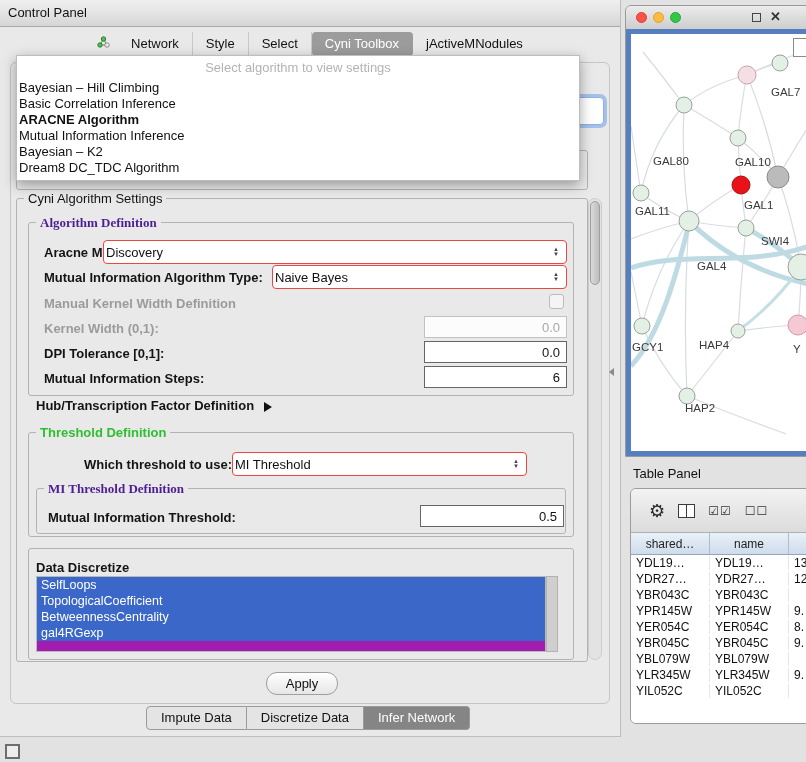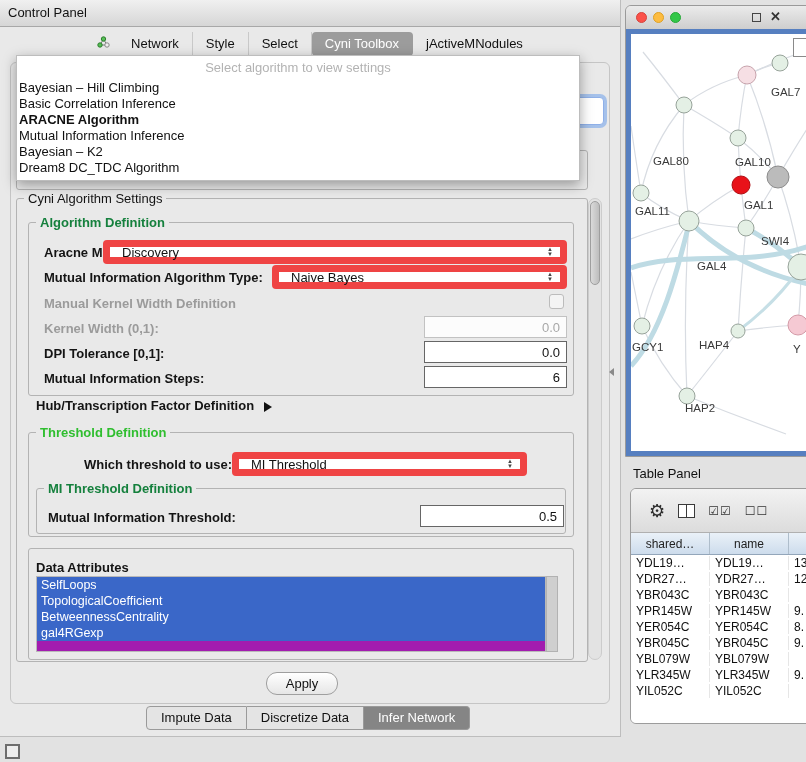--- a/index.html
+++ b/index.html
@@ -16,28 +16,28 @@
   .toptab{display:flex;align-items:center;gap:21px;padding:0 13px;height:24px;line-height:24px;font-size:13px;color:#111;
     border-right:1px solid #c9c9c9;white-space:nowrap;cursor:default;}
   .toptab:last-child{border-right:none;}
   .toptab.active{background:#9c9c9c;color:#fff;border-radius:4px;border-right-color:transparent;}
 
   .content-frame{position:absolute;left:10px;top:62px;width:598px;height:640px;border:1px solid #c5c5c5;border-radius:6px;}
 
   .groupbox{position:absolute;border:1px solid #b3b3b3;border-radius:3px;}
   .group-label{position:absolute;font-size:13px;background:#e9e9e9;padding:0 4px;white-space:nowrap;color:#141414;}
   .group-label.bold{font-weight:bold;}
-  .group-label.blue{color:#15803d;font-weight:bold;}
+  .group-label.blue{color:#4c1d95;font-weight:bold;font-family:Liberation Serif, serif;}
   .group-label.green{color:#2fbe2f;font-weight:bold;}
 
   .lbl{position:absolute;font-size:13px;font-weight:bold;color:#141414;white-space:nowrap;}
   .lbl.gray{color:#9b9b9b;}
 
-  .combo{position:absolute;box-sizing:border-box;background:#fff;border:7px solid #ef4444;border-radius:4px;
-    display:flex;align-items:center;font-size:13px;padding-left:12px;color:#111;}
+  .combo{position:absolute;box-sizing:border-box;background:#fff;border:1px solid #ef4444;border-radius:4px;
+    display:flex;align-items:center;font-size:13px;padding-left:2px;color:#111;}
   .combo .arrows{position:absolute;right:3px;top:2px;bottom:2px;width:14px;display:flex;flex-direction:column;
     align-items:center;justify-content:center;color:#444;font-size:6px;line-height:5px;}
 
   .field{position:absolute;box-sizing:border-box;background:#fff;border:1px solid #666;font-size:13px;
     display:flex;align-items:center;justify-content:flex-end;padding-right:6px;color:#111;}
   .field.disabled{color:#a8a8a8;border-color:#c2c2c2;background:#fcfcfc;}
 
   .checkbox{position:absolute;width:15px;height:15px;box-sizing:border-box;background:#f4f4f4;
     border:1px solid #bcbcbc;border-radius:3px;}
 
@@ -227,21 +227,21 @@
     </div>
 
     <div class="groupbox" style="left:36px;top:488px;width:528px;height:44px;"></div>
     <span class="group-label blue" style="left:44px;top:481px;">MI Threshold Definition</span>
     <span class="lbl" style="left:48px;top:510px;">Mutual Information Threshold:</span>
     <div class="field" style="left:420px;top:505px;width:144px;height:22px;">
       <span>0.5</span>
     </div>
 
     <div class="groupbox" style="left:28px;top:548px;width:544px;height:110px;"></div>
-    <span class="lbl" style="left:36px;top:560px;">Data Attributes</span>
+    <span class="lbl" style="left:36px;top:560px;">Data Discretize</span>
     <div id="attr-list" class="attr-list">
         <div class="attr-item selected">SelfLoops</div>
         <div class="attr-item selected">TopologicalCoefficient</div>
         <div class="attr-item selected">BetweennessCentrality</div>
         <div class="attr-item selected">gal4RGexp</div>
       </div>
     <div class="attr-scroll"></div>
 
     <div class="btn" style="left:266px;top:672px;width:72px;height:23px;">
       <span>Apply</span>

